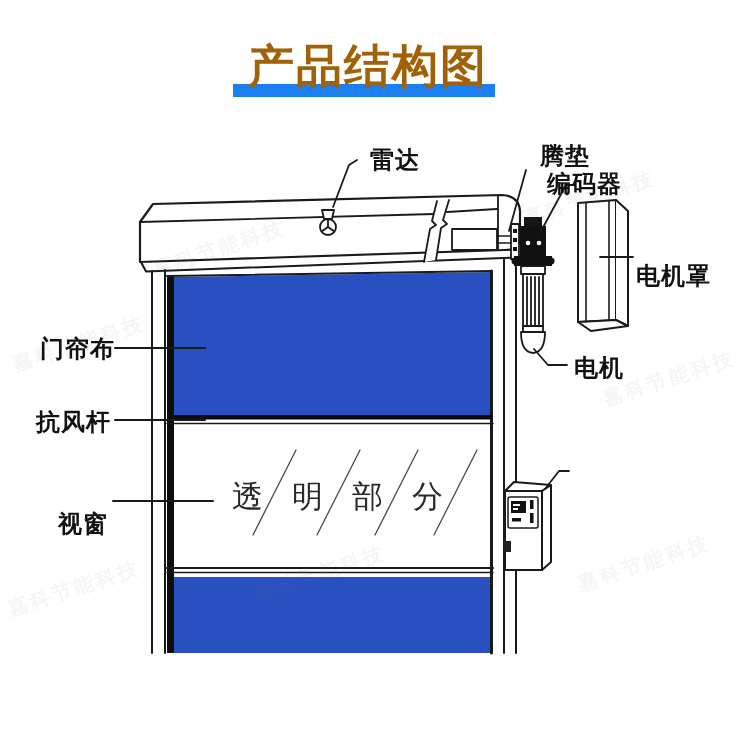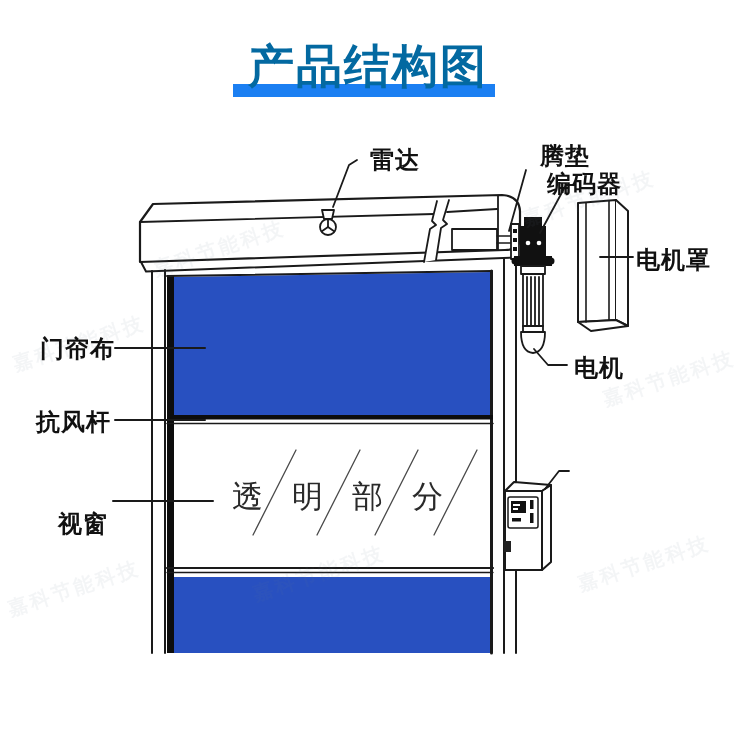--- a/index.html
+++ b/index.html
@@ -3,21 +3,21 @@
 <meta charset="utf-8">
 <style>
   html,body{margin:0;padding:0;background:#fff;}
   .stage{
     position:relative;width:750px;height:750px;background:#ffffff;overflow:hidden;
     font-family:"Liberation Sans","DejaVu Sans",sans-serif;
   }
   .stage svg{position:absolute;left:0;top:0;}
   .title-text{
     position:absolute;left:238px;top:36px;width:260px;
-    font-size:46px;font-weight:900;color:#0369a1;letter-spacing:2px;
+    font-size:46px;font-weight:900;color:#a16207;letter-spacing:2px;
     white-space:nowrap;z-index:3;text-align:center;
   }
   .title-bar{
     position:absolute;left:233px;top:84px;width:262px;height:13px;z-index:2;
   }
   .label{
     position:absolute;font-size:24px;font-weight:700;color:#111;
     white-space:nowrap;letter-spacing:1px;z-index:4;
   }
   .glass-text{
@@ -169,21 +169,21 @@
         <line x1="115" y1="420" x2="205" y2="420" stroke-width="2"></line>
         <line x1="113" y1="501" x2="213" y2="501" stroke-width="2"></line>
         <polyline points="545,489 559,471 569,471"></polyline>
       </g>
     </g>
   </svg>
 
   <div class="label" style="left:370px;top:144px">雷达</div>
   <div class="label" style="left:540px;top:140px">腾垫</div>
   <div class="label" style="left:547px;top:168px">编码器</div>
-  <div class="label" style="left:636px;top:244px">电机罩</div>
+  <div class="label" style="left:636px;top:260px">电机罩</div>
   <div class="label" style="left:574px;top:352px">电机</div>
   <div class="label" style="left:40px;top:333px">门帘布</div>
   <div class="label" style="left:36px;top:406px">抗风杆</div>
   <div class="label" style="left:58px;top:508px">视窗</div>
 
   <div class="glass-text">透明部分</div>
 
 </div>
 
 </body></html>

